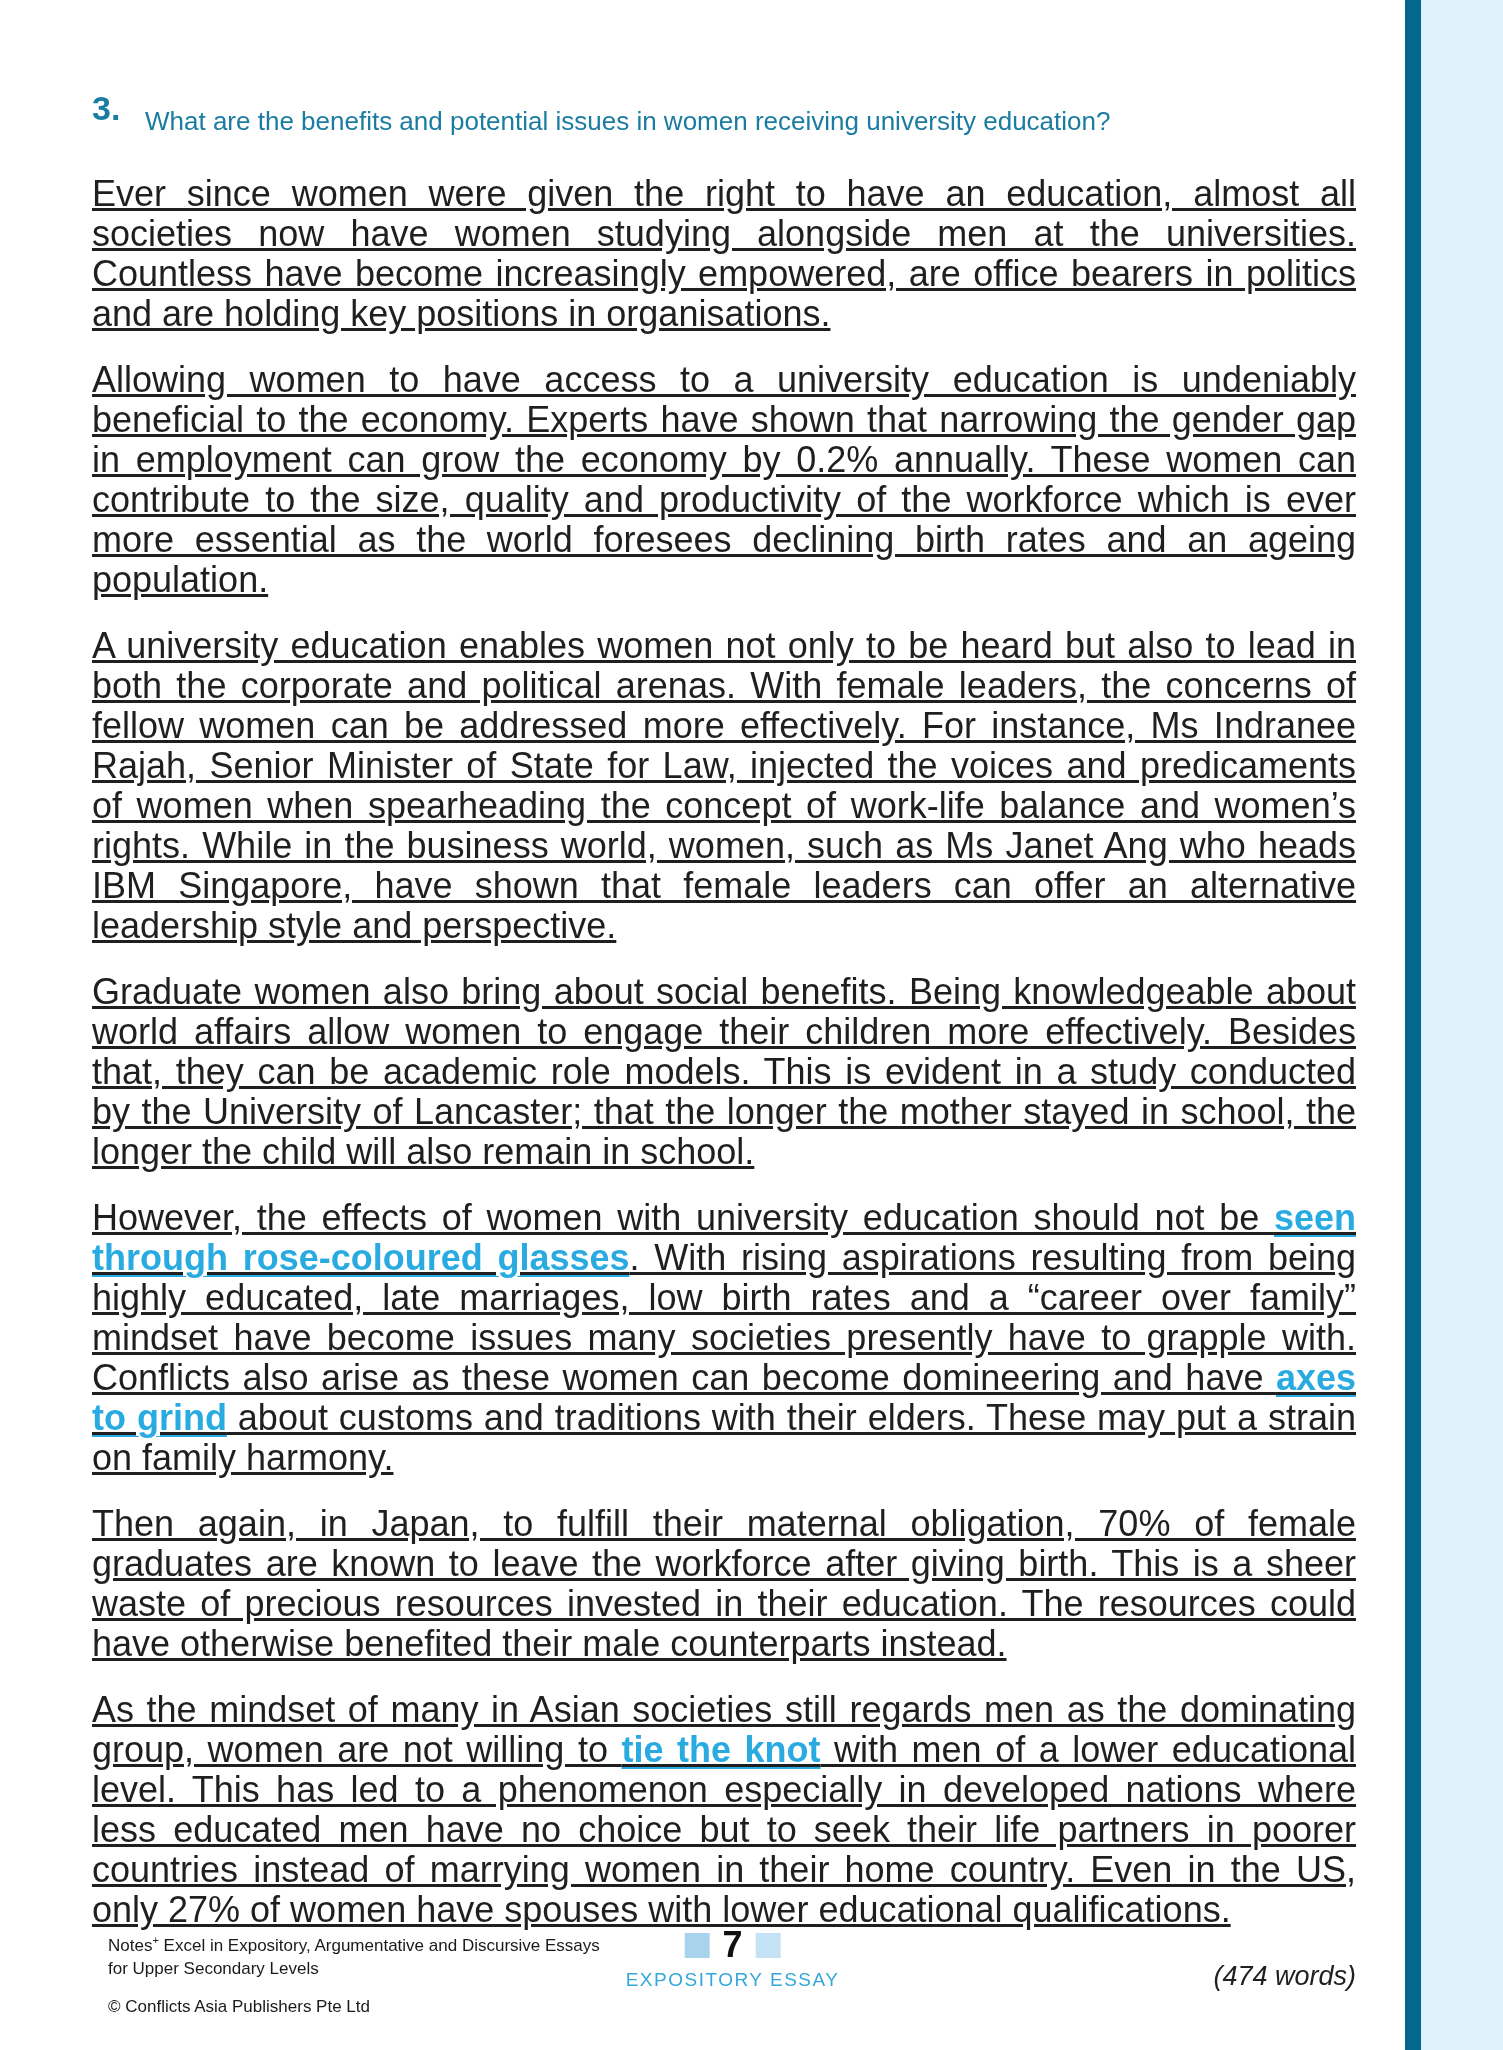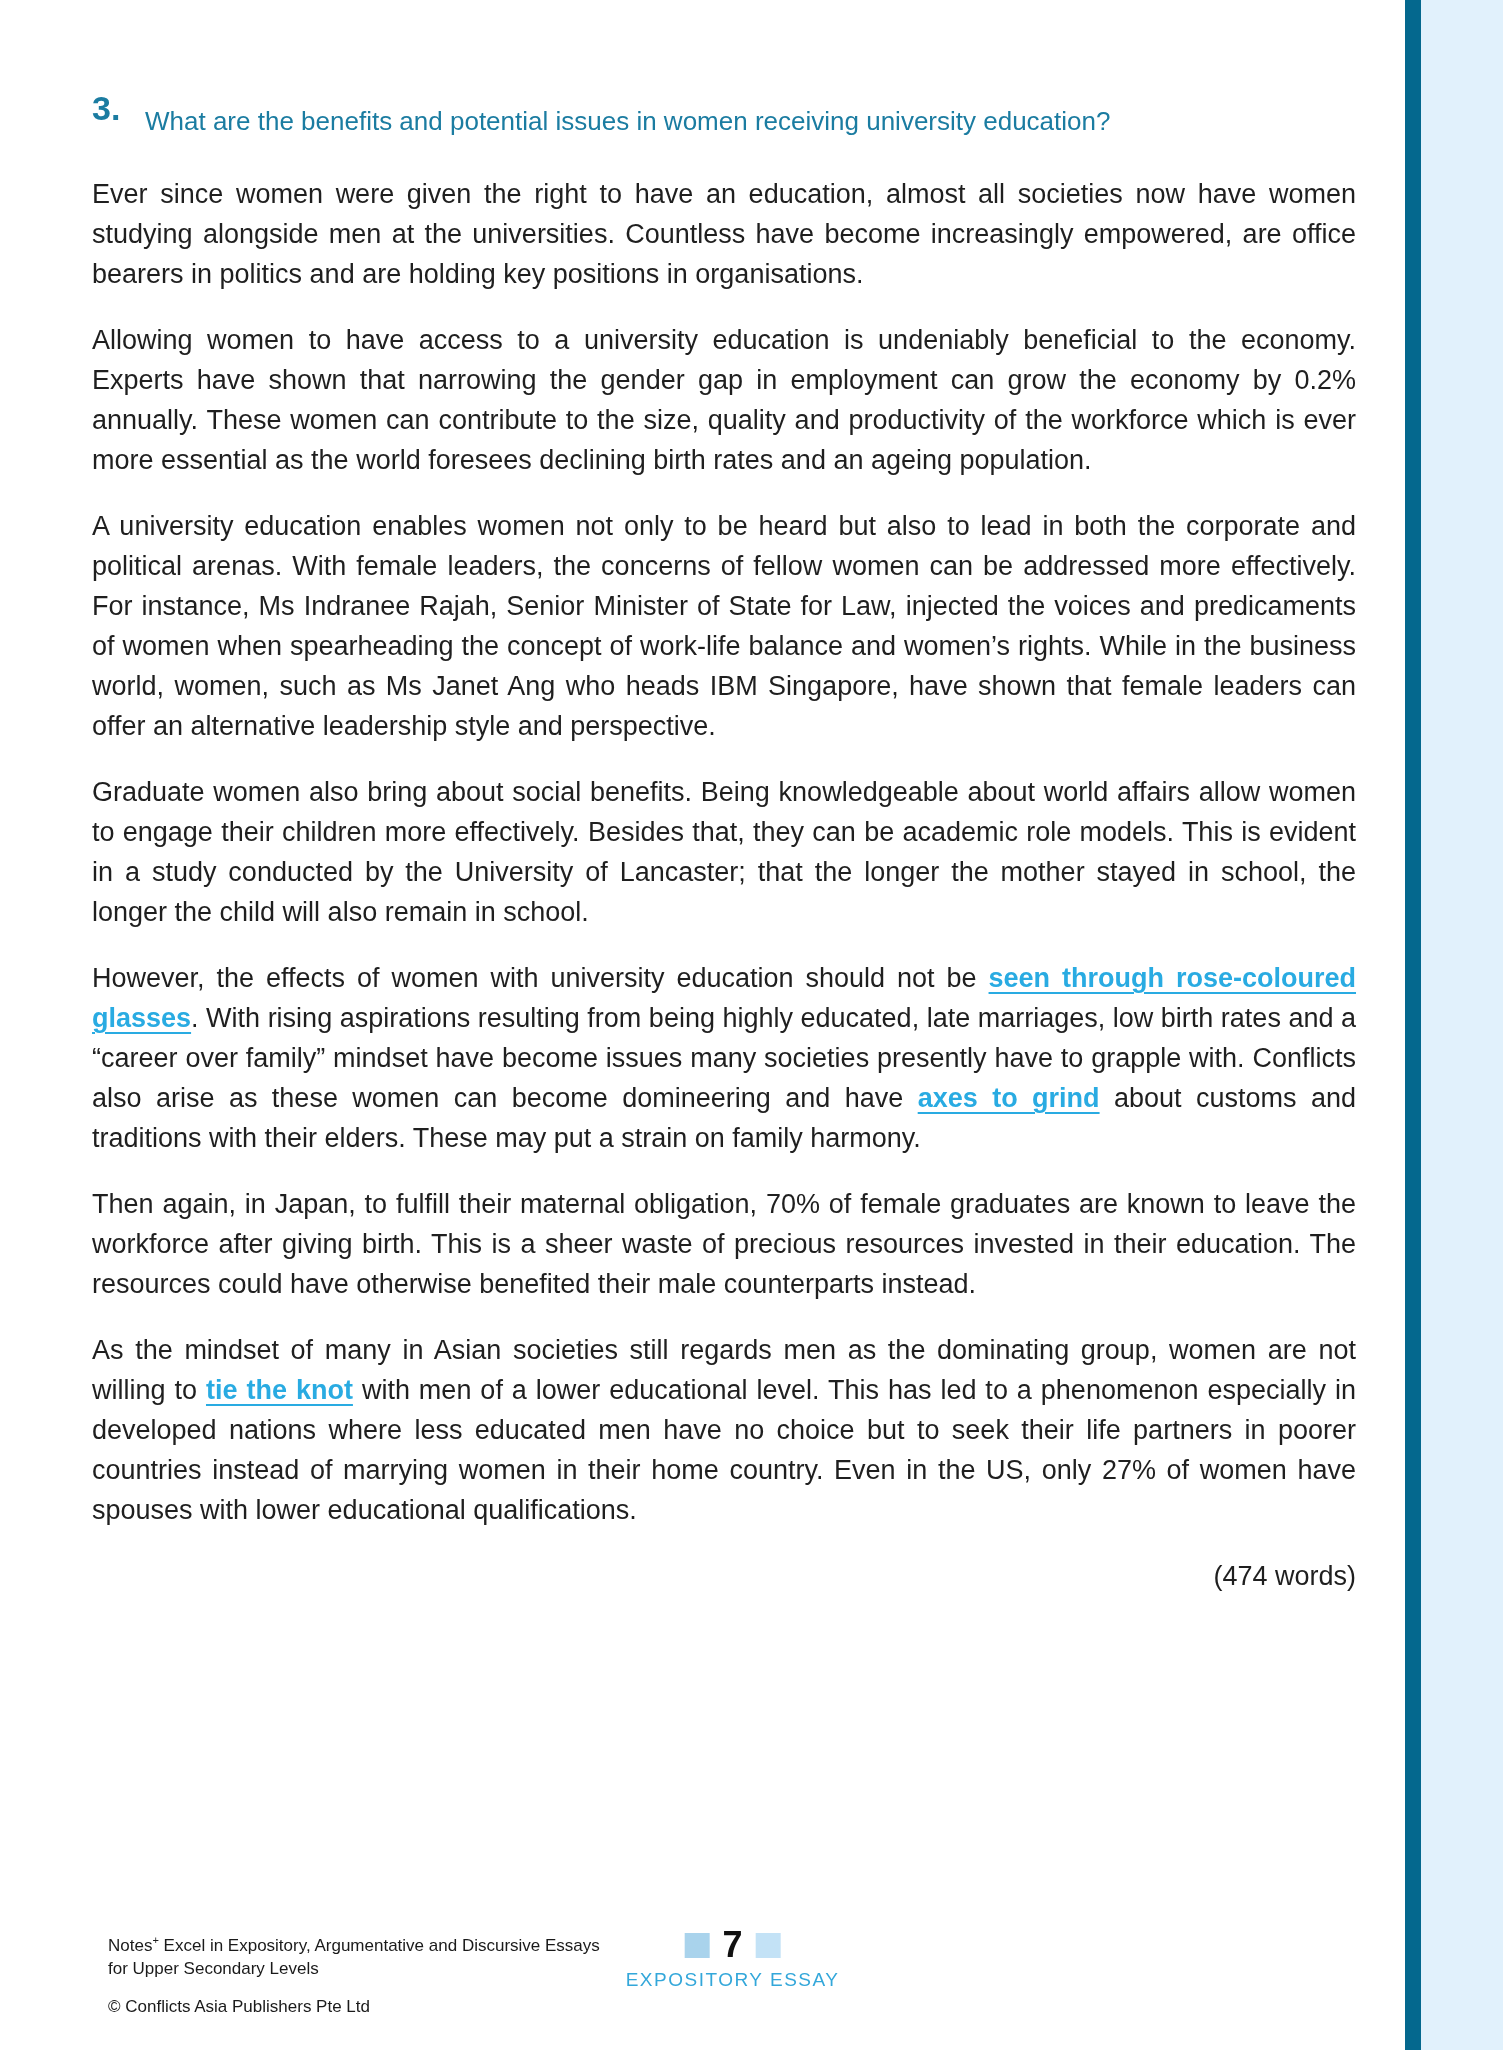--- a/index.html
+++ b/index.html
@@ -41,35 +41,37 @@
   .heading-number{
     font-size:34px;font-weight:bold;line-height:1.38;
     width:53px;flex:0 0 53px;
   }
   .heading-text{
     font-size:26px;font-weight:normal;line-height:1.38;
     color:var(--heading);
     margin-top:19px;
   }
   .essay-paragraph{
-    font-size:27px;line-height:40px;
+    font-size:36px;line-height:40px;
     text-align:justify;
     margin-bottom:26px;
     color:var(--body-text);
+    text-decoration:underline;
   }
   .inline-link{
     color:var(--link);
     font-weight:bold;
     text-decoration:underline;
     text-decoration-thickness:2px;
     text-underline-offset:5px;
     cursor:pointer;
   }
   .word-count{
     font-size:27px;line-height:40px;
+    font-style:italic;
     text-align:right;
     margin-top:2px;
   }
   .footer{
     position:absolute;left:92px;right:147px;top:1933px;
   }
   .footer-left{
     position:absolute;left:0;top:0;width:500px;
     font-size:17px;line-height:1.4;color:#1a1a1a;margin-left:16px;
   }

